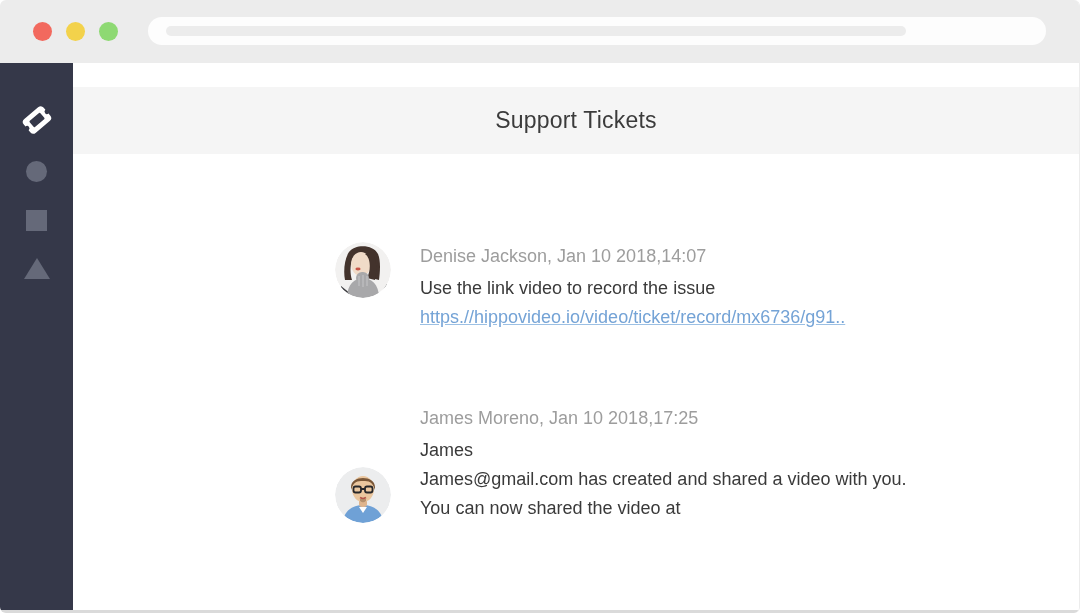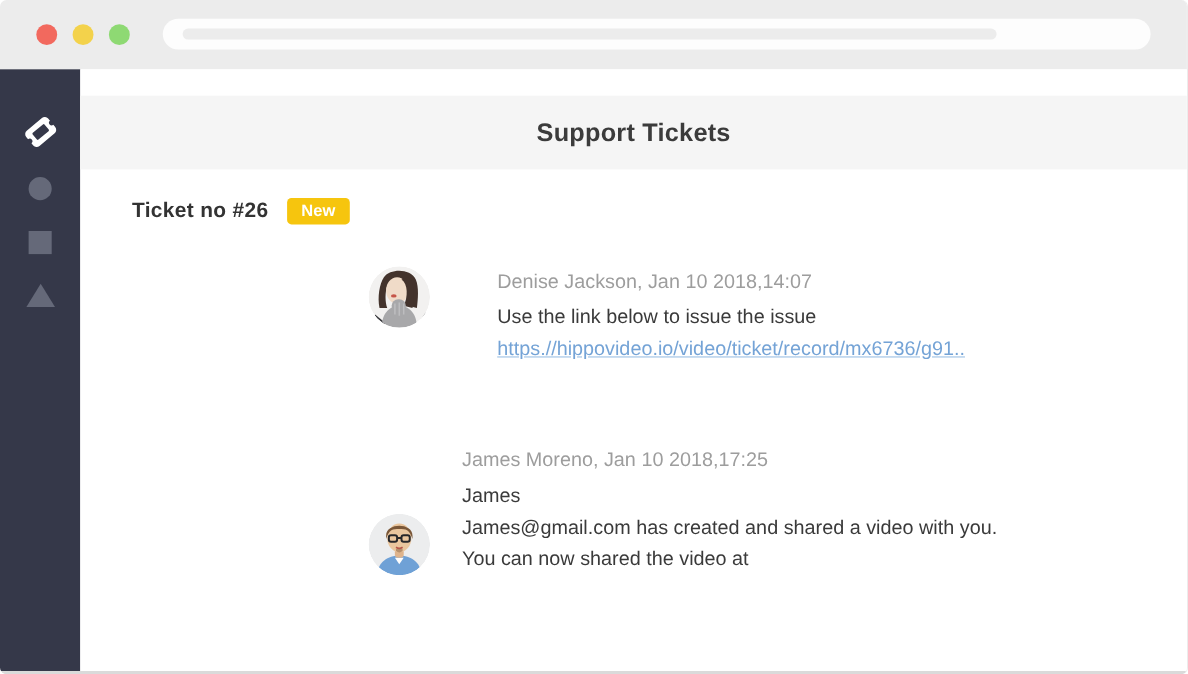--- a/index.html
+++ b/index.html
@@ -30,29 +30,29 @@
   .side-item.triangle-item{top:185px;}
   .ticket-svg{transform:rotate(-40deg);display:block;}
   .shape-circle{width:21px;height:21px;border-radius:50%;background:#656979;}
   .shape-square{width:21px;height:21px;background:#656979;}
   .shape-triangle{width:0;height:0;border-left:13px solid transparent;border-right:13px solid transparent;border-bottom:21px solid #656979;}
 
   
   .content{position:absolute;left:73px;top:63px;right:0;bottom:0;background:#fff;}
   .header-band{position:absolute;left:0;top:24px;right:0;height:67px;background:#f5f5f5;
     display:flex;align-items:center;justify-content:center;}
-  .page-title{margin:0;font-size:23px;font-weight:700;color:#3b3b3b;letter-spacing:.2px;}
+  .page-title{margin:0;font-size:23px;font-weight:400;color:#3b3b3b;letter-spacing:.2px;}
 
   .ticket-row{position:absolute;left:47px;top:117px;display:flex;align-items:center;}
   .ticket-title{font-size:19px;font-weight:bold;color:#333333;letter-spacing:.3px;}
   .badge{margin-left:17px;background:#f6c50e;color:#ffffff;font-size:15px;font-weight:bold;
     padding:3px 13px 4px;border-radius:4px;line-height:17px;}
 
   .message{position:absolute;left:262px;display:flex;}
-  .message.m1{top:179px;gap:32px;}
+  .message.m1{top:179px;}
   .message.m2{top:341px;align-items:flex-end;}
   .avatar{width:56px;height:56px;border-radius:50%;overflow:hidden;flex:0 0 56px;display:block;}
   .msg-body{margin-left:29px;padding-top:2px;width:620px;}
   .msg-meta{font-size:18px;color:#9d9d9d;line-height:24px;margin-bottom:6px;}
   .msg-line{font-size:18px;color:#3a3a3a;line-height:29px;}
   .msg-link{display:inline-block;font-size:18px;color:#74a3d6;line-height:29px;
     text-decoration:underline;text-decoration-color:#9cc0e4;cursor:pointer;}
 
   .bottom-edge{position:absolute;left:0;bottom:0;width:100%;height:3px;background:#dadada;}
 </style>
@@ -89,24 +89,20 @@
       <span class="shape-triangle"></span>
     </div>
   </nav>
 
   <main class="content">
 
     <div class="header-band">
       <h1 class="page-title">Support Tickets</h1>
     </div>
 
-    <div class="ticket-row">
-      <span class="ticket-title">Ticket no #26</span>
-      <span class="badge">New</span>
-    </div>
 
     <section class="message m1">
       <span class="avatar">
         <svg width="56" height="56" viewBox="0 0 56 56">
           <defs>
               <clipPath id="c1">
                 <circle cx="28" cy="28" r="28"></circle>
               </clipPath>
             </defs>
           <g clip-path="url(#c1)">
@@ -118,21 +114,21 @@
             <path d="M36 10 C42 14 42 28 40 38 L32 36 C36 28 36 16 30 12 Z" fill="#43332c"></path>
             <ellipse cx="23" cy="27" rx="2.6" ry="1.4" fill="#c65548"></ellipse>
             <path d="M12 56 C12 42 20 36 28 36 C36 36 44 42 44 56 Z" fill="#a8a8aa"></path>
             <rect x="21" y="30" width="13" height="12" rx="6" fill="#a8a8aa"></rect>
             <path d="M24 34 L24 44 M28 33 L28 45 M32 34 L32 44" stroke="#bdbdbf" stroke-width="1.4" fill="none"></path>
           </g>
         </svg>
       </span>
       <div class="msg-body">
         <div class="msg-meta">Denise Jackson, Jan 10 2018,14:07</div>
-        <div class="msg-line">Use the link below to issue the issue</div>
+        <div class="msg-line">Use the link video to record the issue</div>
         <a class="msg-link">https.//hippovideo.io/video/ticket/record/mx6736/g91..</a>
       </div>
     </section>
 
     <section class="message m2">
       <span class="avatar">
         <svg width="56" height="56" viewBox="0 0 56 56">
           <defs>
               <clipPath id="c2">
                 <circle cx="28" cy="28" r="28"></circle>

